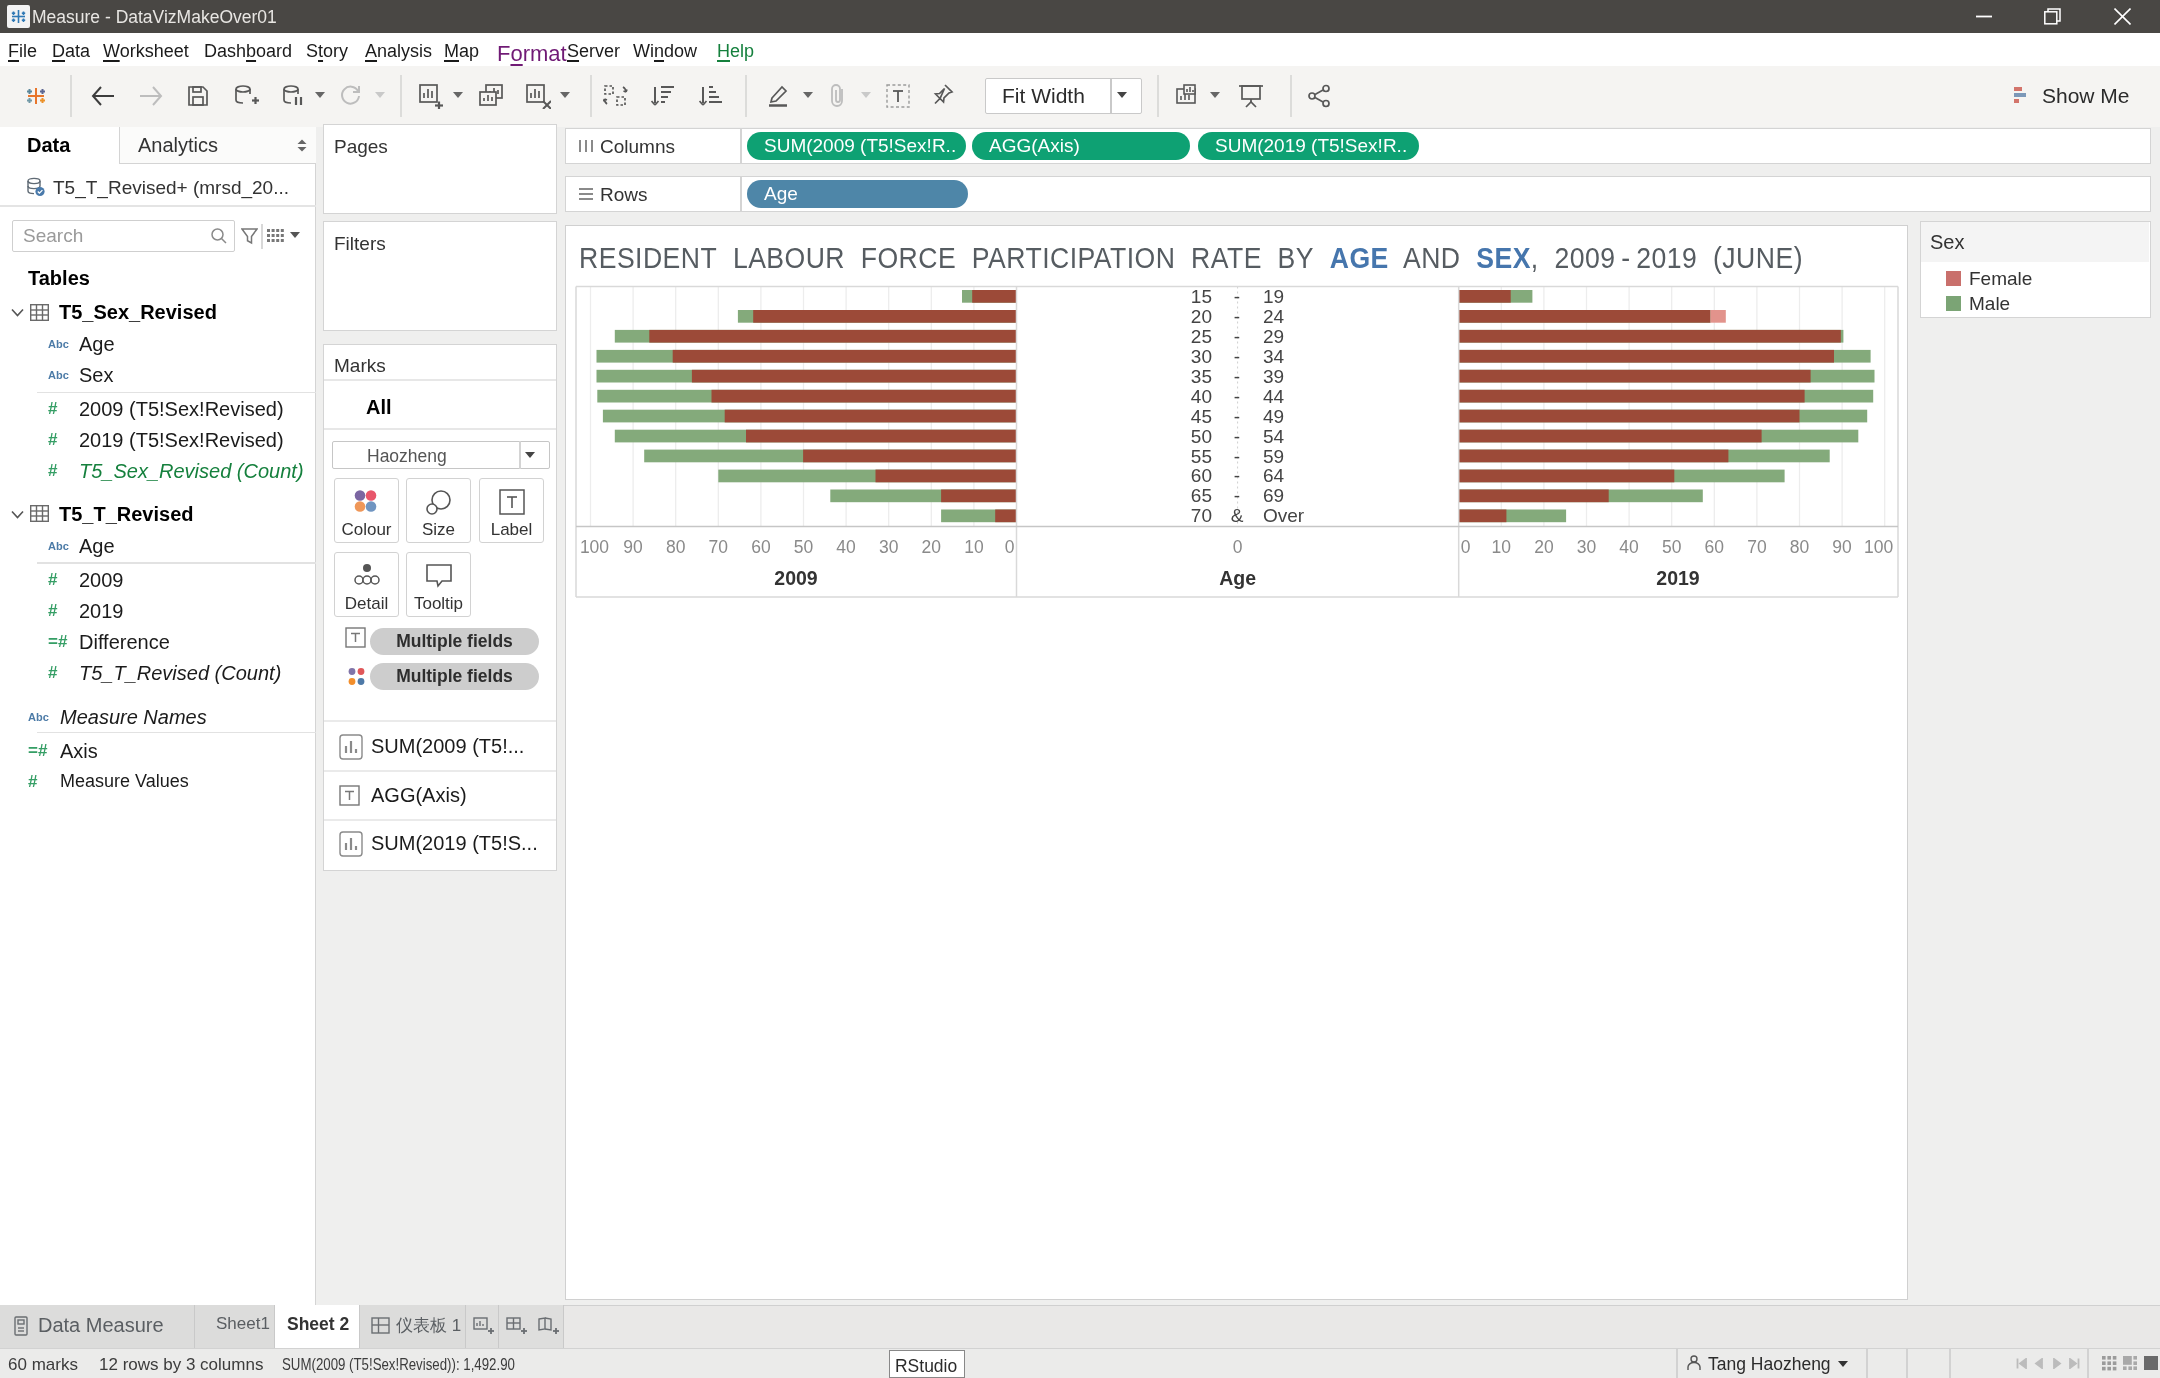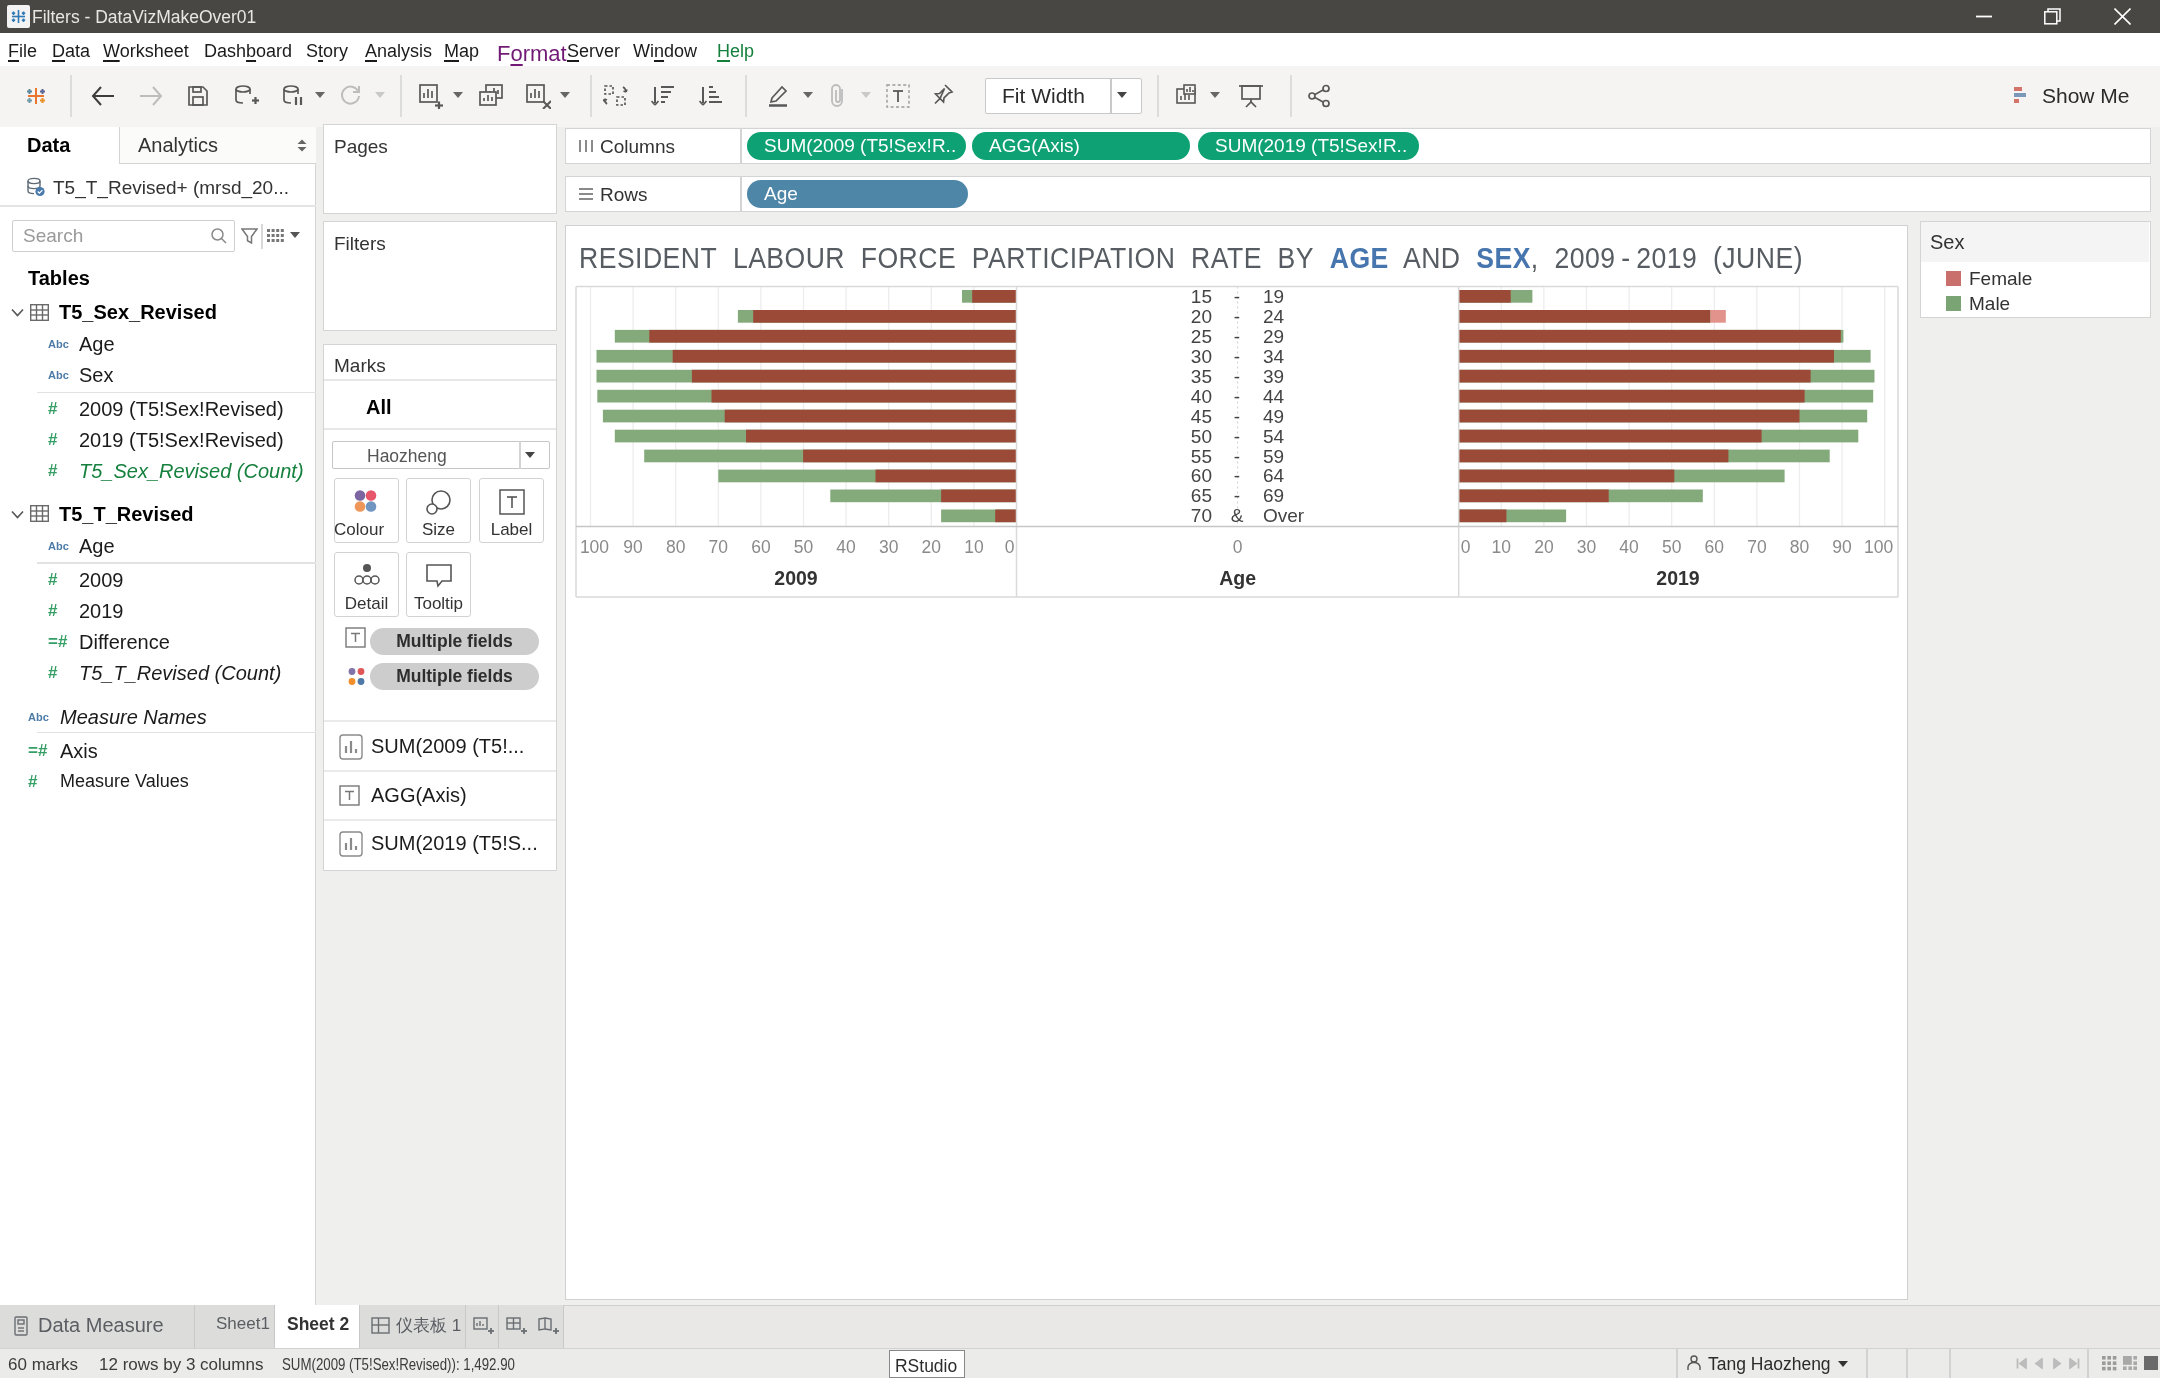--- a/index.html
+++ b/index.html
@@ -25,21 +25,21 @@
  <line x1="4.5" y1="4.5" x2="4.5" y2="8"></line>
       <line x1="2.8" y1="6.2" x2="6.2" y2="6.2"></line>
  <line x1="14.5" y1="4.5" x2="14.5" y2="8"></line>
       <line x1="12.8" y1="6.2" x2="16.2" y2="6.2"></line>
  <line x1="4.5" y1="11.5" x2="4.5" y2="15"></line>
       <line x1="2.8" y1="13.2" x2="6.2" y2="13.2"></line>
  <line x1="14.5" y1="11.5" x2="14.5" y2="15"></line>
       <line x1="12.8" y1="13.2" x2="16.2" y2="13.2"></line>
 </g>
   </svg>
-<div class="abs" style="left:32px;top:7px;font-size:17.5px;color:#e8e6e3">Filters - DataVizMakeOver01</div>
+<div class="abs" style="left:32px;top:7px;font-size:17.5px;color:#e8e6e3">Measure - DataVizMakeOver01</div>
 <svg style="position:absolute;left:1976px;top:15px" width="16" height="3" viewBox="0 0 16 3" fill="none">
     <line x1="0" y1="1.5" x2="16" y2="1.5" stroke="#fff" stroke-width="1.8"></line>
   </svg>
 <svg style="position:absolute;left:2044px;top:8px" width="17" height="17" viewBox="0 0 17 17" fill="none">
     <rect x="0.8" y="3.8" width="12" height="12" stroke="#fff" stroke-width="1.5"></rect>
     <path d="M4 3.8 V1 H16 V13 H12.8" stroke="#fff" stroke-width="1.5"></path>
   </svg>
 <svg style="position:absolute;left:2114px;top:8px" width="17" height="17" viewBox="0 0 17 17" fill="none">
     <line x1="0.5" y1="0.5" x2="16.5" y2="16.5" stroke="#fff" stroke-width="1.6"></line>
     <line x1="16.5" y1="0.5" x2="0.5" y2="16.5" stroke="#fff" stroke-width="1.6"></line>
@@ -342,21 +342,21 @@
 <div class="card" style="left:323px;top:344px;width:234px;height:527px"></div>
 <div class="abs lbl" style="left:334px;top:355px">Marks</div>
 <div class="abs" style="left:324px;top:379px;width:232px;height:1.5px;background:#e7e7e7"></div>
 <div class="abs" style="left:366px;top:396px;font-size:20px;font-weight:bold;color:#000">All</div>
 <div class="abs" style="left:324px;top:428px;width:232px;height:1.5px;background:#e7e7e7"></div>
 <div class="abs" style="left:332px;top:441px;width:218px;height:28px;background:#fff;border:1.5px solid #c6c6c6;border-radius:2px"></div>
 <div class="abs" style="left:367px;top:446px;font-size:17.5px;color:#555">Haozheng</div>
 <div class="abs" style="left:519px;top:441px;width:1.5px;height:28px;background:#d4d4d4"></div>
 <div style="position:absolute;left:525px;top:452px;width:0;height:0;border-left:5px solid transparent;border-right:5px solid transparent;border-top:6px solid #444"></div>
 <div class="abs" style="left:334px;top:478px;width:65px;height:65px;background:#fff;border:1.5px solid #d2d2d2;border-radius:3px"></div>
-<div class="abs" style="left:334px;top:520px;width:65px;text-align:left;font-size:17px;color:#333">Colour</div>
+<div class="abs" style="left:334px;top:520px;width:65px;text-align:center;font-size:17px;color:#333">Colour</div>
 <svg style="position:absolute;left:352px;top:488px" width="30" height="30" viewBox="0 0 30 30" fill="none">
     <circle cx="8" cy="7.5" r="5.3" fill="#7b66a2"></circle>
     <circle cx="19" cy="7.5" r="5.3" fill="#e8566b"></circle>
 <circle cx="8" cy="18.5" r="5.3" fill="#ef9759"></circle>
     <circle cx="19" cy="18.5" r="5.3" fill="#7095c1"></circle>
   </svg>
 <div class="abs" style="left:406px;top:478px;width:65px;height:65px;background:#fff;border:1.5px solid #d2d2d2;border-radius:3px"></div>
 <div class="abs" style="left:406px;top:520px;width:65px;text-align:center;font-size:17px;color:#333">Size</div>
 <svg style="position:absolute;left:424px;top:487px" width="30" height="30" viewBox="0 0 30 30" fill="none">
     <circle cx="17" cy="13" r="9" stroke="#555" stroke-width="1.6"></circle>

